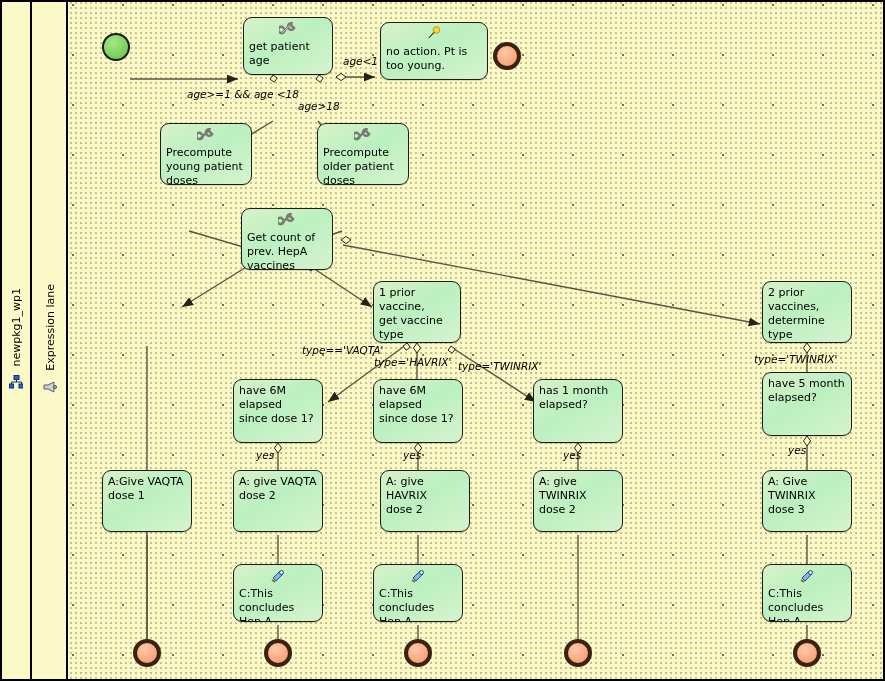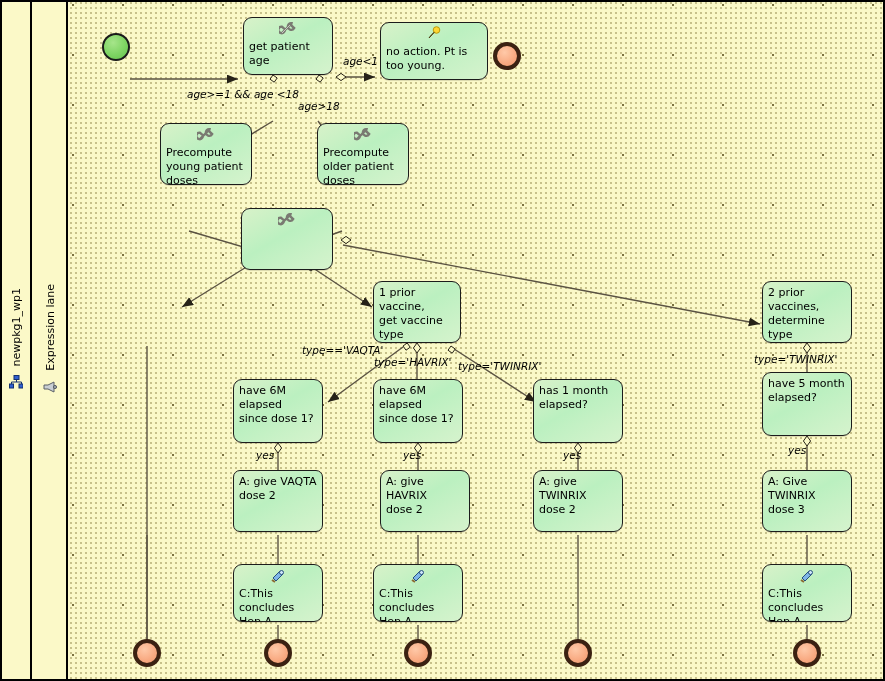--- a/index.html
+++ b/index.html
@@ -270,20 +270,23 @@
 older patient
 doses</div>
     </div>
 
     <div class="node has-icon" style="left:171px;top:206px;width:92px;height:62px;">
       <span class="nicon">
         <svg width="18" height="16" viewBox="0 0 18 16">
             <path d="M3 12 L11 4 M12.5 2.2 a3.3 3.3 0 1 0 2.6 4.9 L12 4.2 z M5.5 10.5 a3.3 3.3 0 1 1 -2.6 -4.9 L6 8.4 z" stroke="#7a7a72" stroke-width="2.4" fill="none" stroke-linecap="round"></path>
           </svg>
       </span>
+      <div class="ntext">Get count of
+prev. HepA
+vaccines</div>
     </div>
 
 
     <div class="node" style="left:303px;top:279px;width:88px;height:62px;">
       <div class="ntext">1 prior vaccine,
 get vaccine type</div>
     </div>
 
     <div class="node" style="left:692px;top:279px;width:90px;height:62px;">
       <div class="ntext">2 prior vaccines,
@@ -303,20 +306,24 @@
     <div class="node" style="left:463px;top:377px;width:90px;height:64px;">
       <div class="ntext">has 1 month
 elapsed?</div>
     </div>
 
     <div class="node" style="left:692px;top:370px;width:90px;height:64px;">
       <div class="ntext">have 5 month
 elapsed?</div>
     </div>
 
+    <div class="node" style="left:32px;top:468px;width:90px;height:62px;">
+      <div class="ntext">A:Give VAQTA
+dose 1</div>
+    </div>
 
     <div class="node" style="left:163px;top:468px;width:90px;height:62px;border-radius:7px;">
       <div class="ntext">A: give VAQTA
 dose 2</div>
     </div>
 
     <div class="node" style="left:303px;top:468px;width:90px;height:62px;margin-left:7px;">
       <div class="ntext">A: give HAVRIX
 dose 2</div>
     </div>

